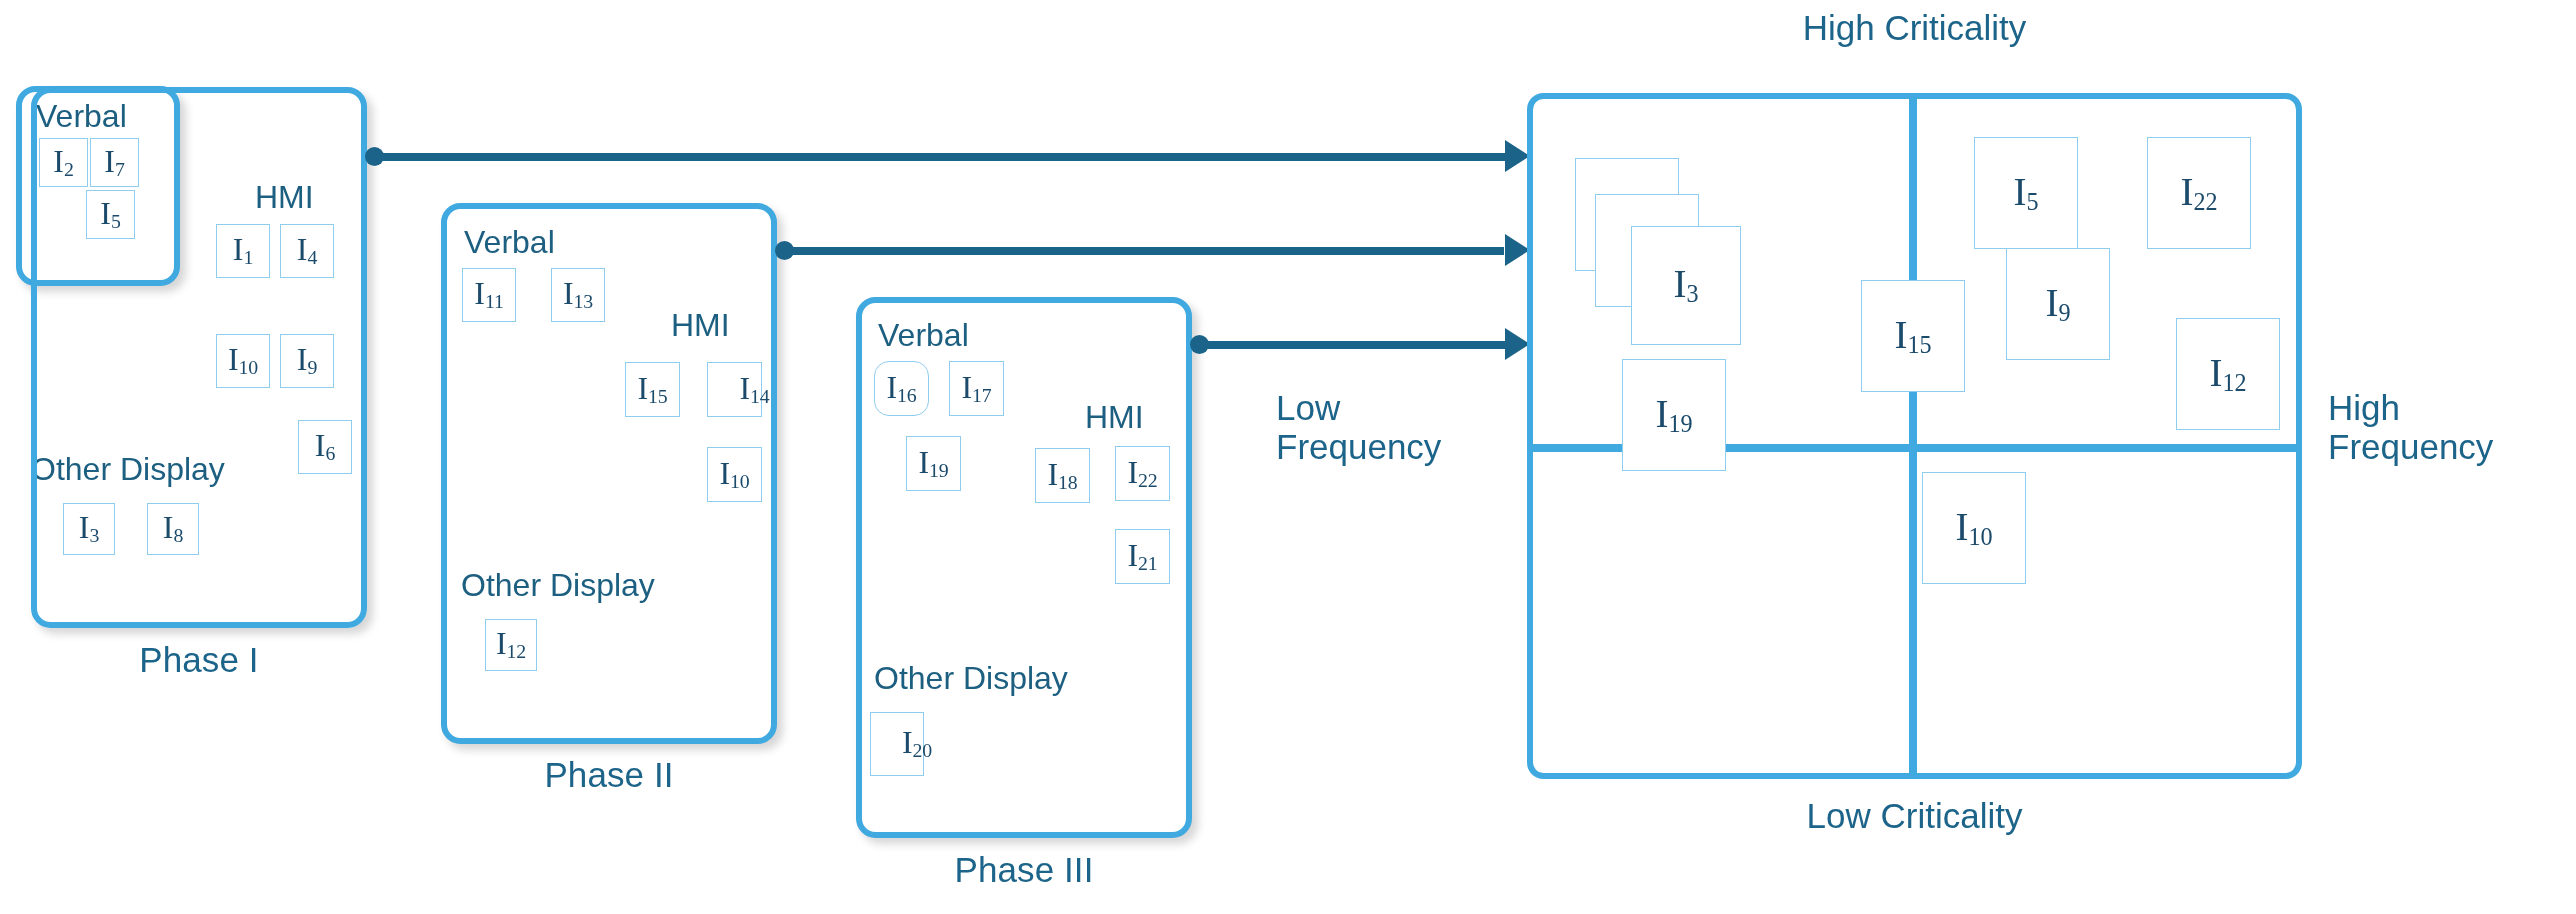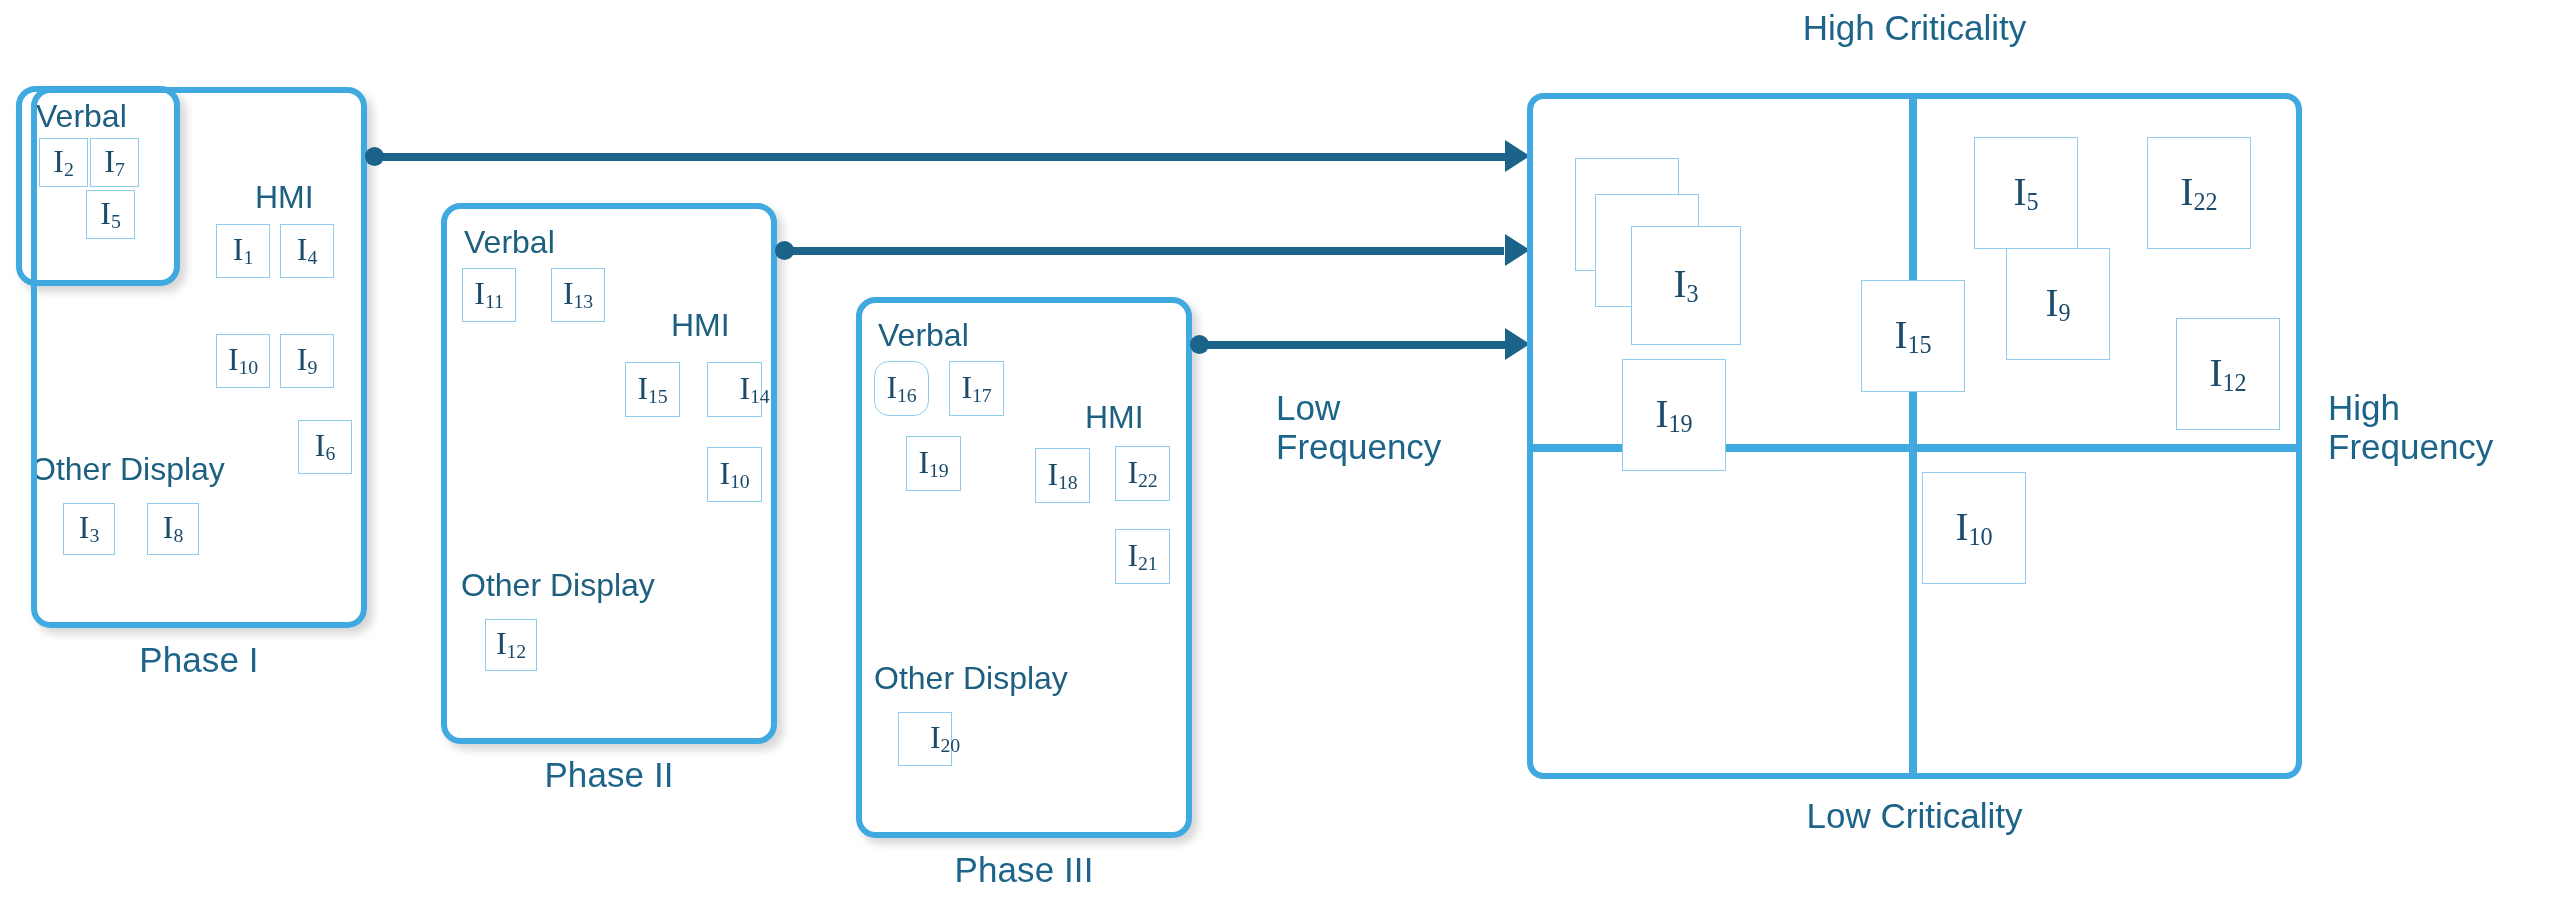--- a/index.html
+++ b/index.html
@@ -192,21 +192,21 @@
     </div>
   <div class="chip" style="left:1115px;top:446px;width:55px;height:55px;">
     <span class="lbl">I<sub>22</sub></span>
     </div>
   <div class="chip" style="left:1115px;top:529px;width:55px;height:55px;">
     <span class="lbl">I<sub>21</sub></span>
     </div>
 
   <div class="sec-label" style="left:874px;top:660px;">Other Display</div>
 
-  <div class="chip" style="left:898px;top:712px;width:54px;height:54px;padding-left:40px;">
+  <div class="chip" style="left:870px;top:712px;width:54px;height:64px;padding-left:40px;">
     <span class="lbl">I<sub>20</sub></span>
     </div>
 
   <div class="phase-caption" style="left:856px;top:850px;width:336px;">Phase III</div>
 
   <div class="arrow-dot" style="left:365px;top:147px;"></div>
   <div class="arrow-line" style="left:375px;top:153px;width:1130px;"></div>
   <div class="arrow-head" style="left:1505px;top:140px;"></div>
 
   <div class="arrow-dot" style="left:775px;top:241px;"></div>

